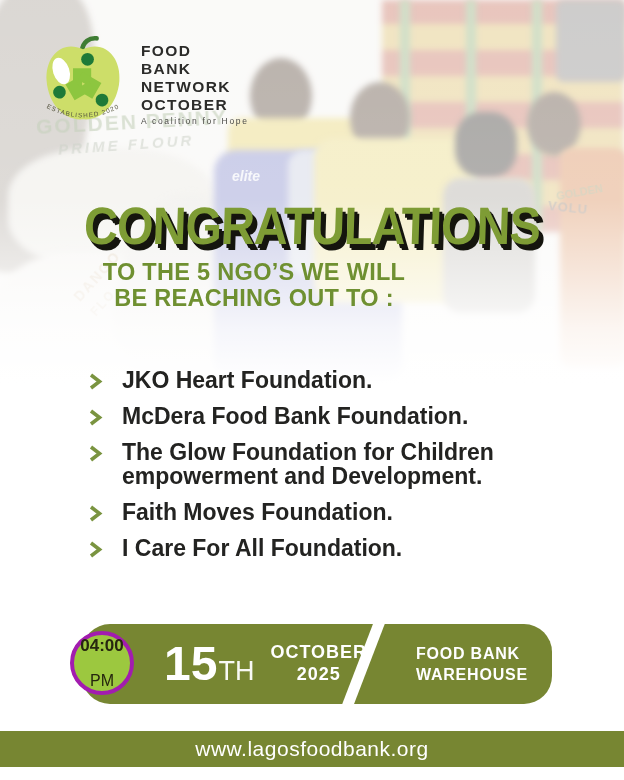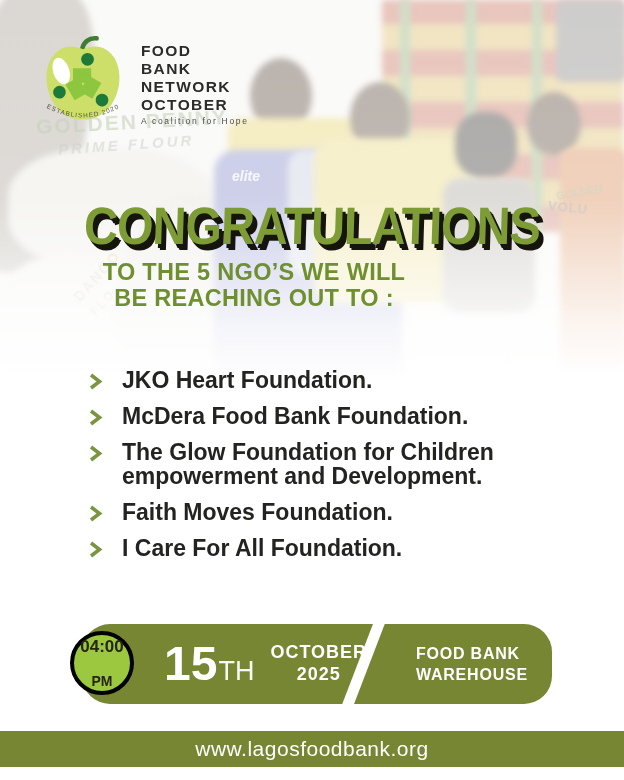--- a/index.html
+++ b/index.html
@@ -57,24 +57,24 @@
 
   
   .ngo-list{position:absolute;left:88px;top:368px;width:468px;list-style:none;margin:0;padding:0;}
   .ngo-item{display:flex;align-items:flex-start;margin-bottom:11px;}
   .chev{flex:0 0 auto;margin:5px 19px 0 0;}
   .ngo-name{font-size:23px;font-weight:bold;color:#232321;line-height:1.08;max-width:412px;}
 
   
   .banner{position:absolute;left:70px;top:624px;width:482px;height:80px;}
   .pill{position:absolute;left:12px;top:0;right:0;bottom:0;background:#778632;border-radius:28px;overflow:hidden;}
-  .time-circle{position:absolute;left:0;top:7px;width:56px;height:56px;border:4px solid #000000;border-radius:50%;
+  .time-circle{position:absolute;left:0;top:7px;width:56px;height:56px;border:4px solid #a21caf;border-radius:50%;
     background:#9cc83f;display:flex;flex-direction:column;align-items:center;justify-content:center;z-index:2;}
   .time-big{font-size:17px;font-weight:800;color:#26260f;line-height:1;}
-  .time-pm{font-size:14px;font-weight:bold;color:#26260f;line-height:1;margin-top:19px;}
+  .time-pm{font-size:16px;font-weight:normal;color:#26260f;line-height:1;margin-top:19px;}
   .date-row{position:absolute;left:82px;top:0;bottom:0;display:flex;align-items:center;}
   .day-num{font-size:48px;font-weight:800;color:#fff;line-height:1;}
   .day-suffix{font-size:27px;font-weight:300;color:#fff;opacity:.95;margin:14px 0 0 1px;line-height:1;}
   .month-year{margin-left:16px;text-align:center;color:#fff;font-weight:600;font-size:18px;letter-spacing:1px;line-height:1.2;}
   .slash{position:absolute;left:276px;top:-10px;width:11px;height:100px;background:#fff;transform:rotate(21deg);}
   .venue{position:absolute;right:24px;top:1px;bottom:0;display:flex;flex-direction:column;justify-content:center;
     color:#fff;font-size:16px;font-weight:800;letter-spacing:.8px;line-height:1.3;}
 
   
   .footer{position:absolute;left:0;top:731px;width:624px;height:36px;background:#778632;

